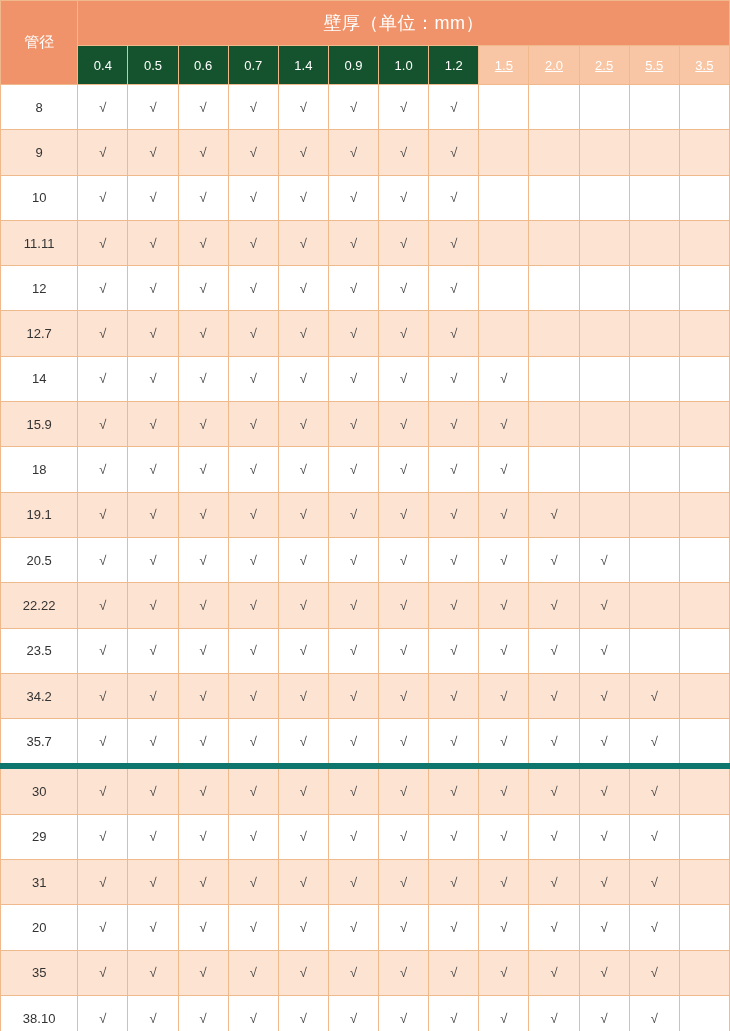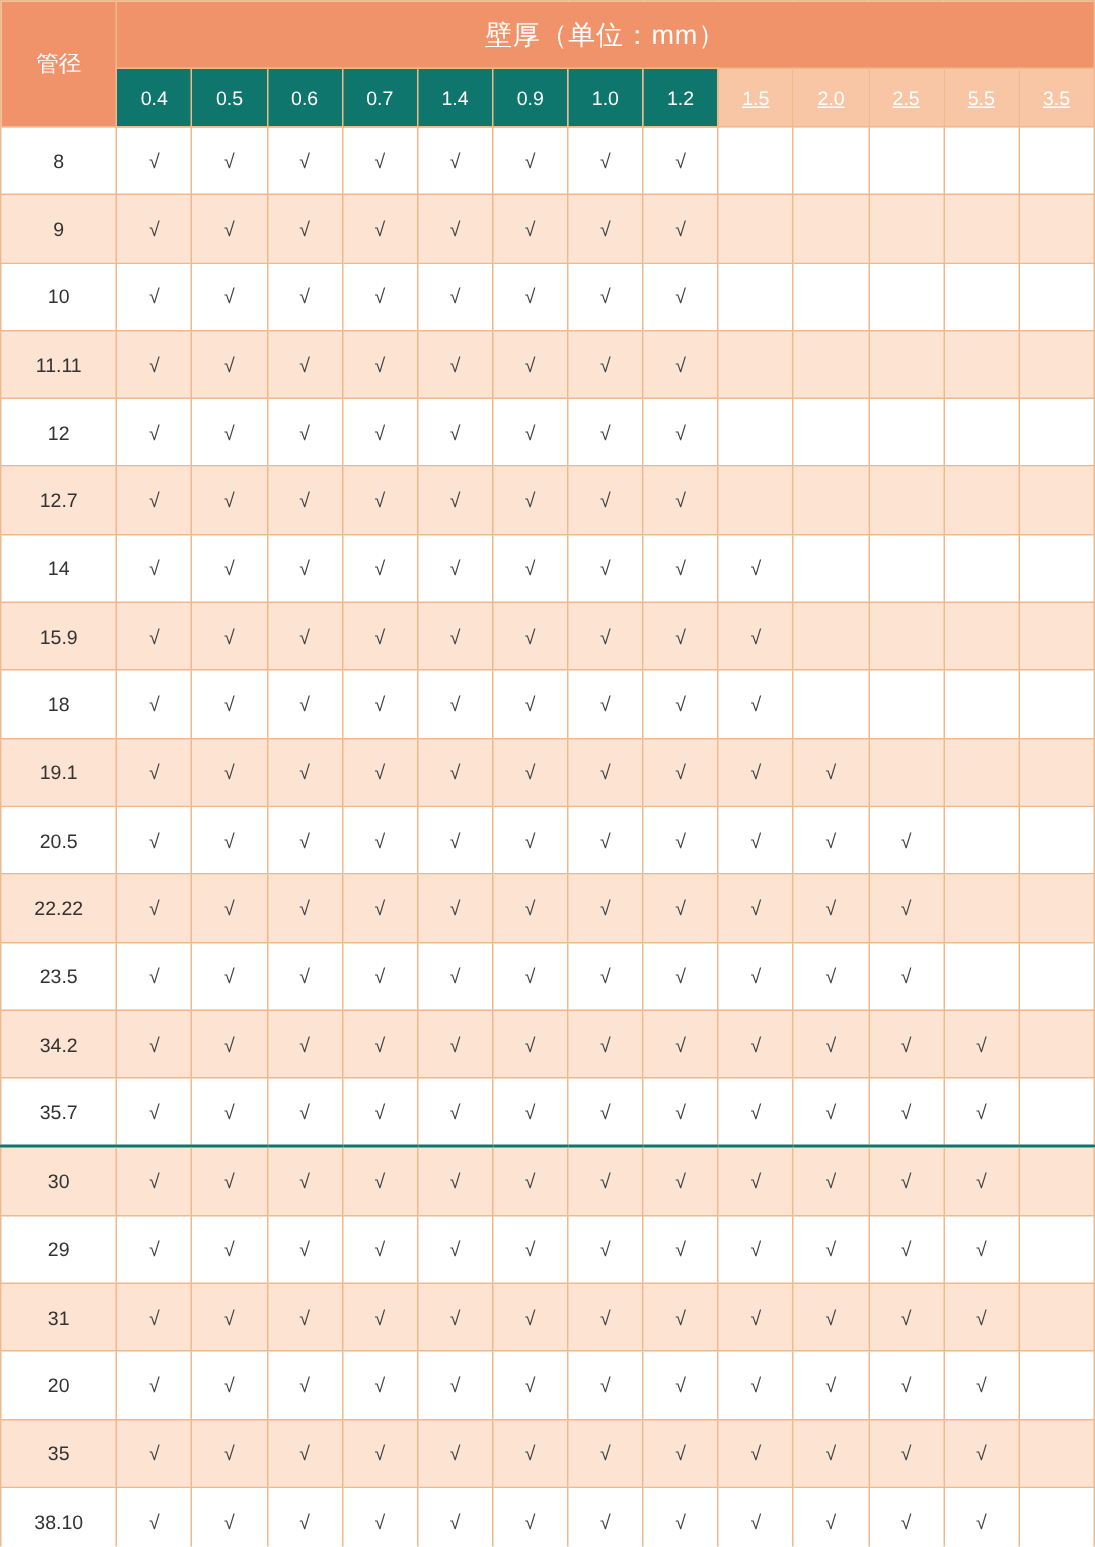--- a/index.html
+++ b/index.html
@@ -30,21 +30,21 @@
   
   .hdr-top {
     background: #f0936a;
     color: #ffffff;
     height: 44px;
     font-size: 18px;
     letter-spacing: 0.5px;
     border-color: #e8a06a;
   }
   .hdr-sub {
-    background: #0f766e;
+    background: #14532d;
     color: #ffffff;
     height: 38px;
     font-size: 13px;
     border-color: #f0b98c;
   }
   .hdr-diam {
     background: #f0936a;
     color: #ffffff;
     font-size: 15px;
     border-color: #e8a06a;
@@ -64,21 +64,21 @@
   .spec-table tbody td.diam {
     font-size: 13px;
     color: #333333;
   }
   .chk {
     font-size: 13px;
     color: #444444;
     line-height: 1;
   }
   .sep-top td {
-    border-top: 2px solid #0f766e;
+    border-top: 6px solid #0f766e;
   }
   .col-diam { width: 74px; }
   .col-w { width: 48px; }
 </style>
 </head>
 <body>
 
 <table class="spec-table">
   <colgroup>
     <col class="col-diam">

